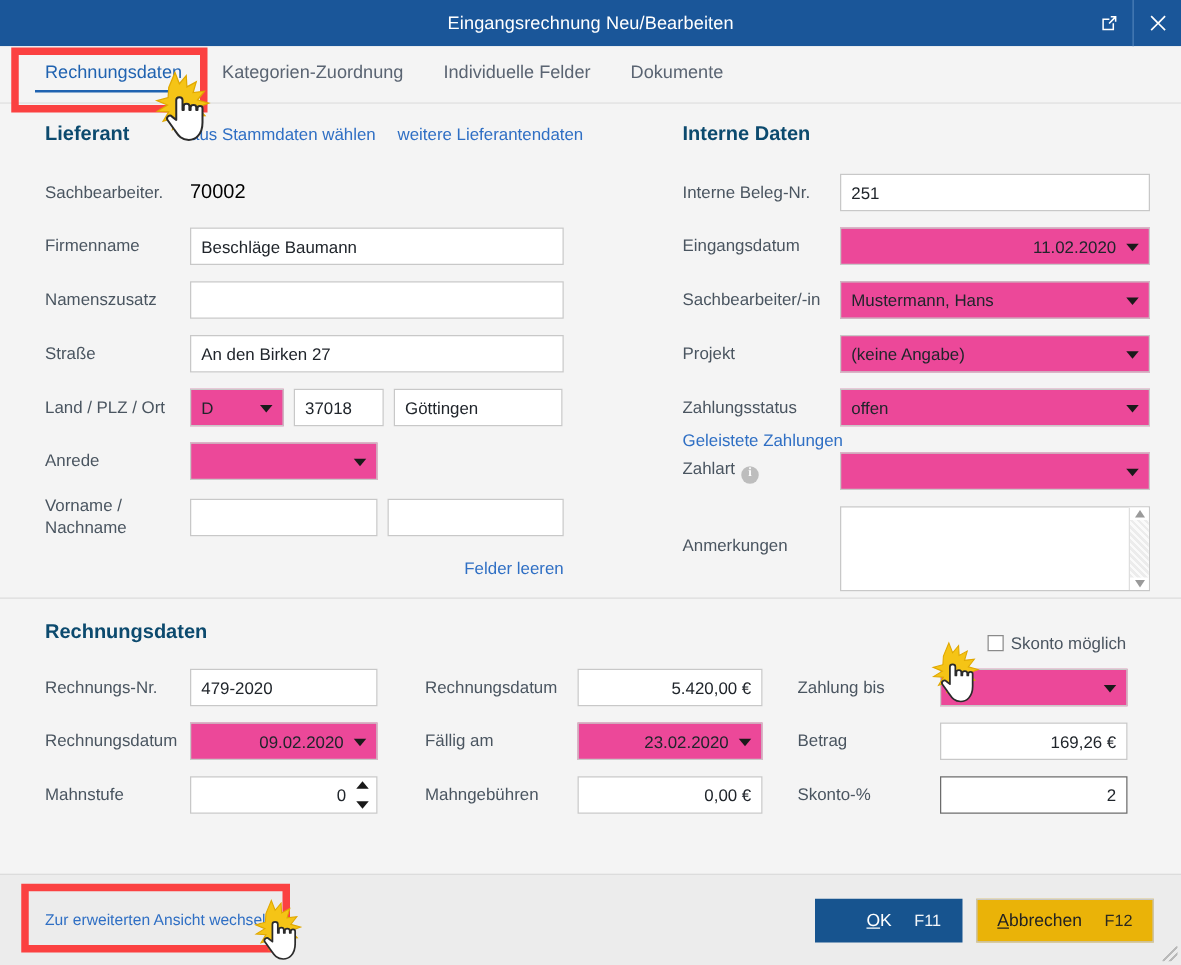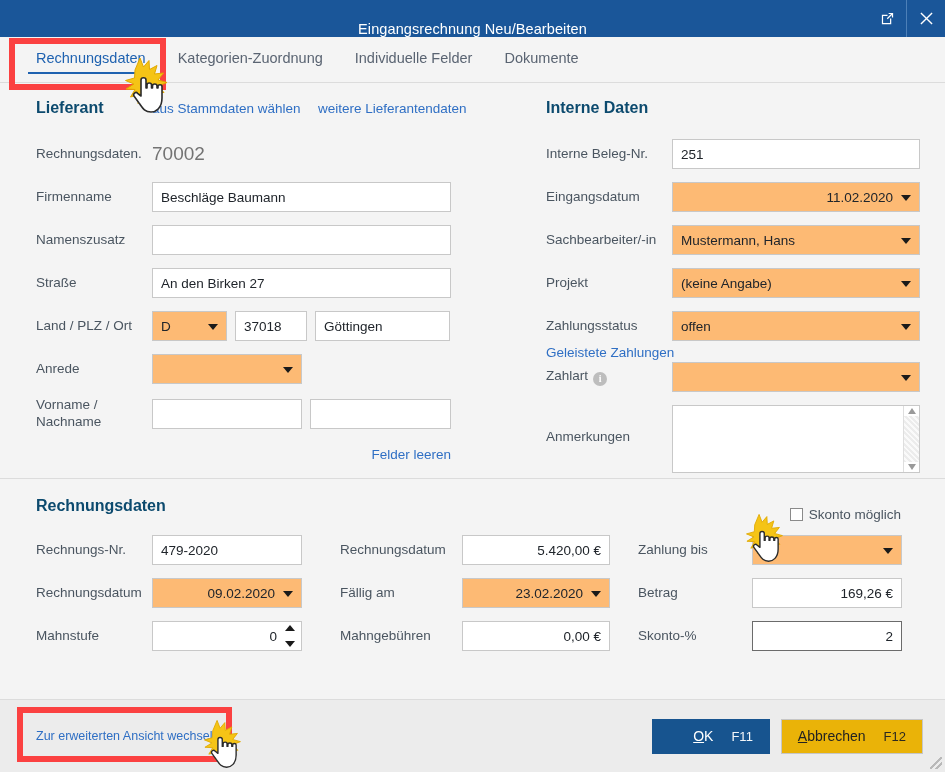--- a/index.html
+++ b/index.html
@@ -16,21 +16,21 @@
     width: 945px; height: 772px;
     background: #f4f4f4;
     display: flex; flex-direction: column;
   }
 
   
   .titlebar {
     height: 37px; min-height: 37px;
     background: #1a5699;
     color: #ffffff;
-    display: flex; align-items: flex-end;
+    display: flex; align-items: center;
     position: relative;
   }
   .titlebar-title {
     position: absolute; left: 0; right: 0;
     text-align: center;
     font-size: 14.5px;
     color: #ffffff;
     letter-spacing: .1px;
     pointer-events: none;
   }
@@ -104,38 +104,38 @@
   .lbl {
     font-size: 13.5px; color: #4a5560;
     width: 116px; min-width: 116px;
     line-height: 1.25;
   }
   .lbl-r {
     font-size: 13.5px; color: #4a5560;
     width: 126px; min-width: 126px;
     line-height: 1.25;
   }
-  .static-val { font-size: 19px; color: #737373; }
+  .static-val { font-size: 16px; color: #000000; }
 
   .inp {
     height: 30px;
     background: #ffffff;
     border: 1px solid #c8c8c8;
     font-size: 13.5px;
     color: #20252b;
     padding: 0 8px;
     display: flex; align-items: center;
     font-family: inherit;
   }
   .inp.focused { border: 1px solid #6b6b6b; }
   .inp.right { justify-content: flex-end; }
 
   .combo {
     height: 30px;
-    background: #fdba74;
+    background: #ec4899;
     border: 1px solid #c8c8c8;
     font-size: 13.5px;
     color: #20252b;
     padding: 0 26px 0 8px;
     display: flex; align-items: center;
     position: relative;
     cursor: pointer;
   }
   .combo.right { justify-content: flex-end; }
   .combo .arrow {
@@ -330,21 +330,21 @@
     <div class="section-top">
 
       <div class="col-left">
         <div class="title-row">
           <div class="section-title" style="width:116px">Lieferant</div>
           <div class="link" style="width:166px">aus Stammdaten wählen</div>
           <div class="link">weitere Lieferantendaten</div>
         </div>
 
         <div class="row">
-          <div class="lbl">Rechnungsdaten.</div>
+          <div class="lbl">Sachbearbeiter.</div>
           <div class="static-val">70002</div>
         </div>
 
         <div class="row">
           <div class="lbl">Firmenname</div>
           <div class="inp" style="width:299px">Beschläge Baumann</div>
         </div>
 
         <div class="row">
           <div class="lbl">Namenszusatz</div>

